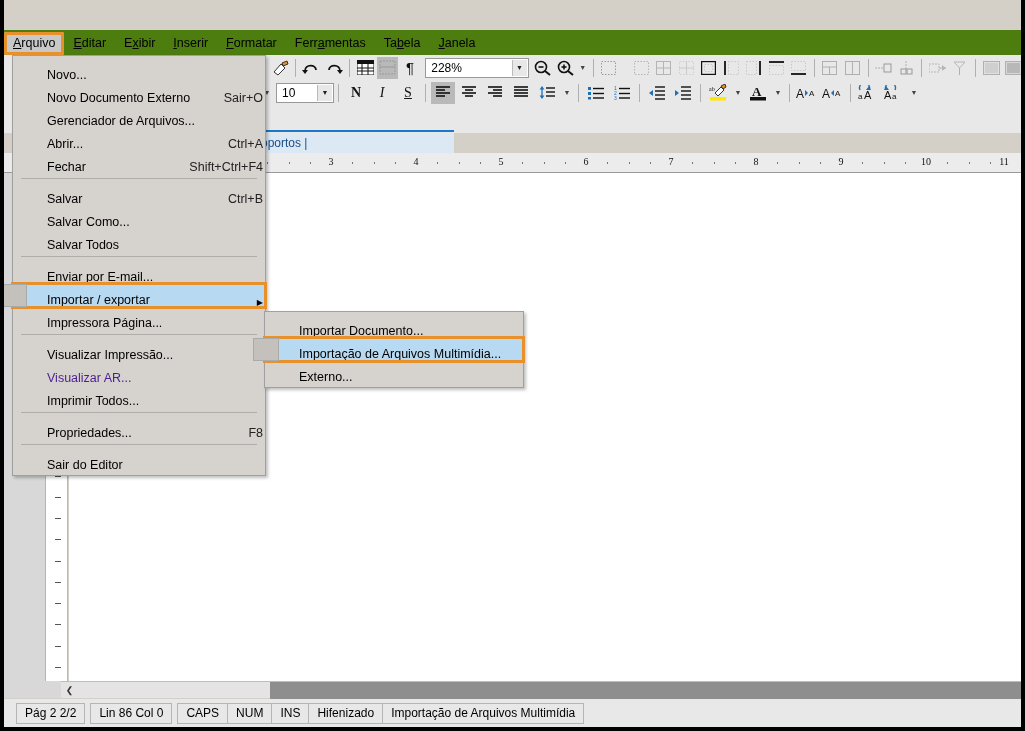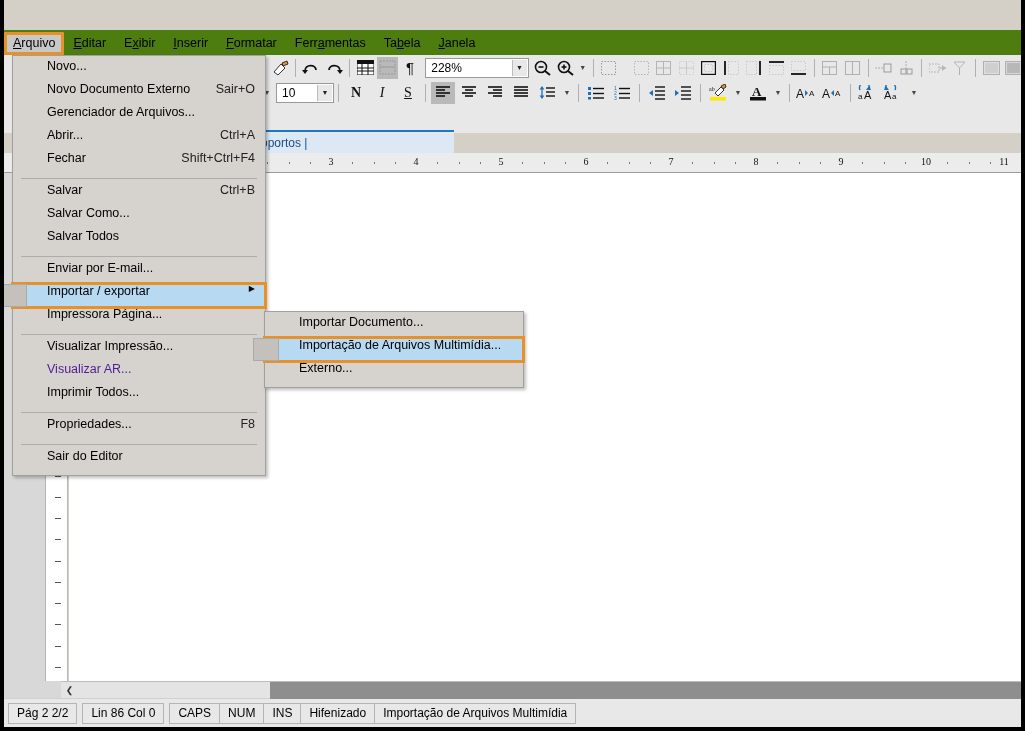--- a/index.html
+++ b/index.html
@@ -140,21 +140,21 @@
     background: #8e8e8e;
   }
   .leftcorner {
     position: absolute; left: 0; top: 681px; width: 57px; height: 17px;
     background: #d8d8d8;
   }
   
   .statusbar {
     position: absolute; left: 0; top: 699px; width: 1021px; height: 28px;
     background: #e8e8e8;
-    display: flex; align-items: center; padding: 0 4px;
+    display: flex; align-items: center; padding: 0 12px;
     font-size: 12px; color: #000;
   }
   .sbcell {
     height: 21px; border: 1px solid #b5b5b5; background: #e8e8e8;
     display: flex; align-items: center; padding: 0 8px;
     margin-right: -1px; white-space: nowrap;
   }
   .sbcell.gapL { margin-left: 6px; }
 
   
@@ -163,22 +163,22 @@
     background: #d6d2ce;
     border: 1px solid #a0a0a0;
     box-shadow: 2px 2px 3px rgba(0,0,0,.25);
     font-size: 12.5px; color: #000;
     z-index: 50;
     padding: 3px 0;
   }
   #file-menu { left: 8px; top: 55px; width: 254px; }
   #sub-menu  { left: 260px; top: 287px; width: 260px; margin-top: 24px; }
   .menu .row {
-    display: flex; align-items: flex-start;
-    height: 23px; padding: 0 10px 0 34px;
+    display: flex; align-items: flex-end;
+    height: 23px; padding: 0 2px 0 34px;
     position: relative; white-space: nowrap;
   }
   .menu .row .lbl { flex: 1; }
   .menu .row .acc { color: #222; padding-left: 18px; }
   .menu .row .sub { font-size: 8px; color: #000; margin-left: 10px; }
   .menu .row.disabled, .menu .row.disabled .acc { color: #4c1d95; }
   .menu .row.hi {
     background: #b8d9f2;
     outline: 3px solid #e8912a;
     outline-offset: -1px;

